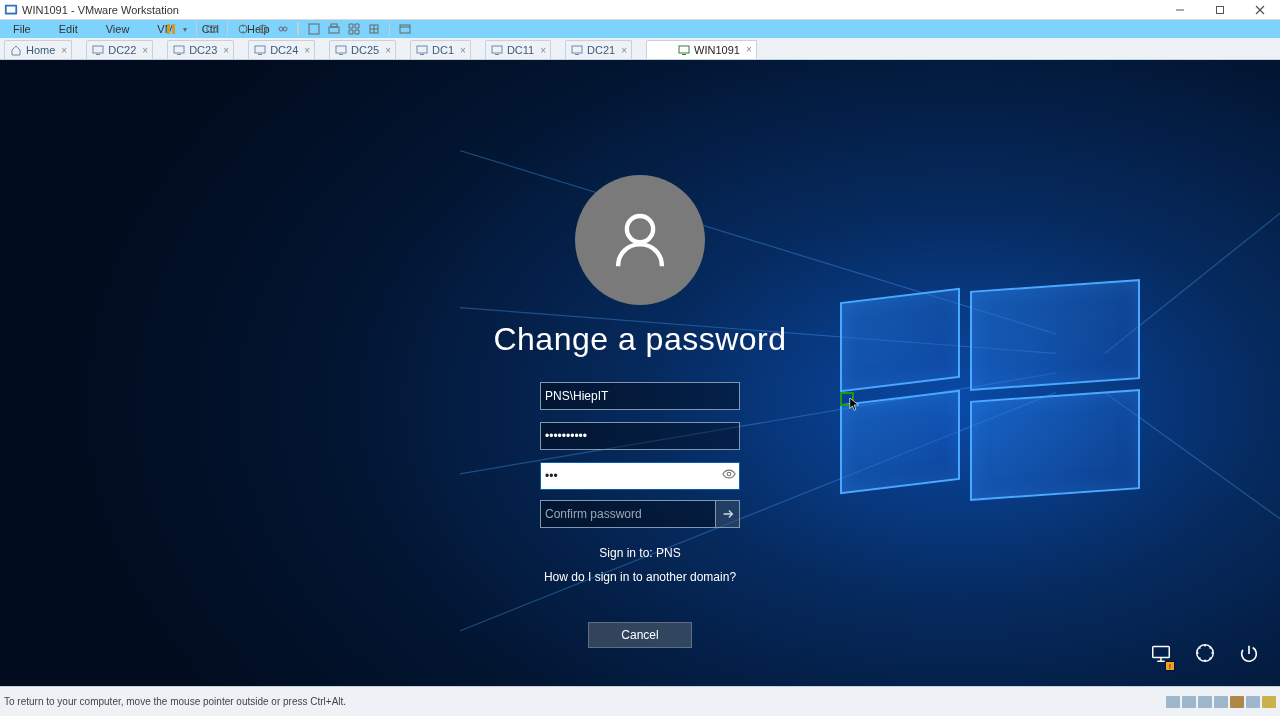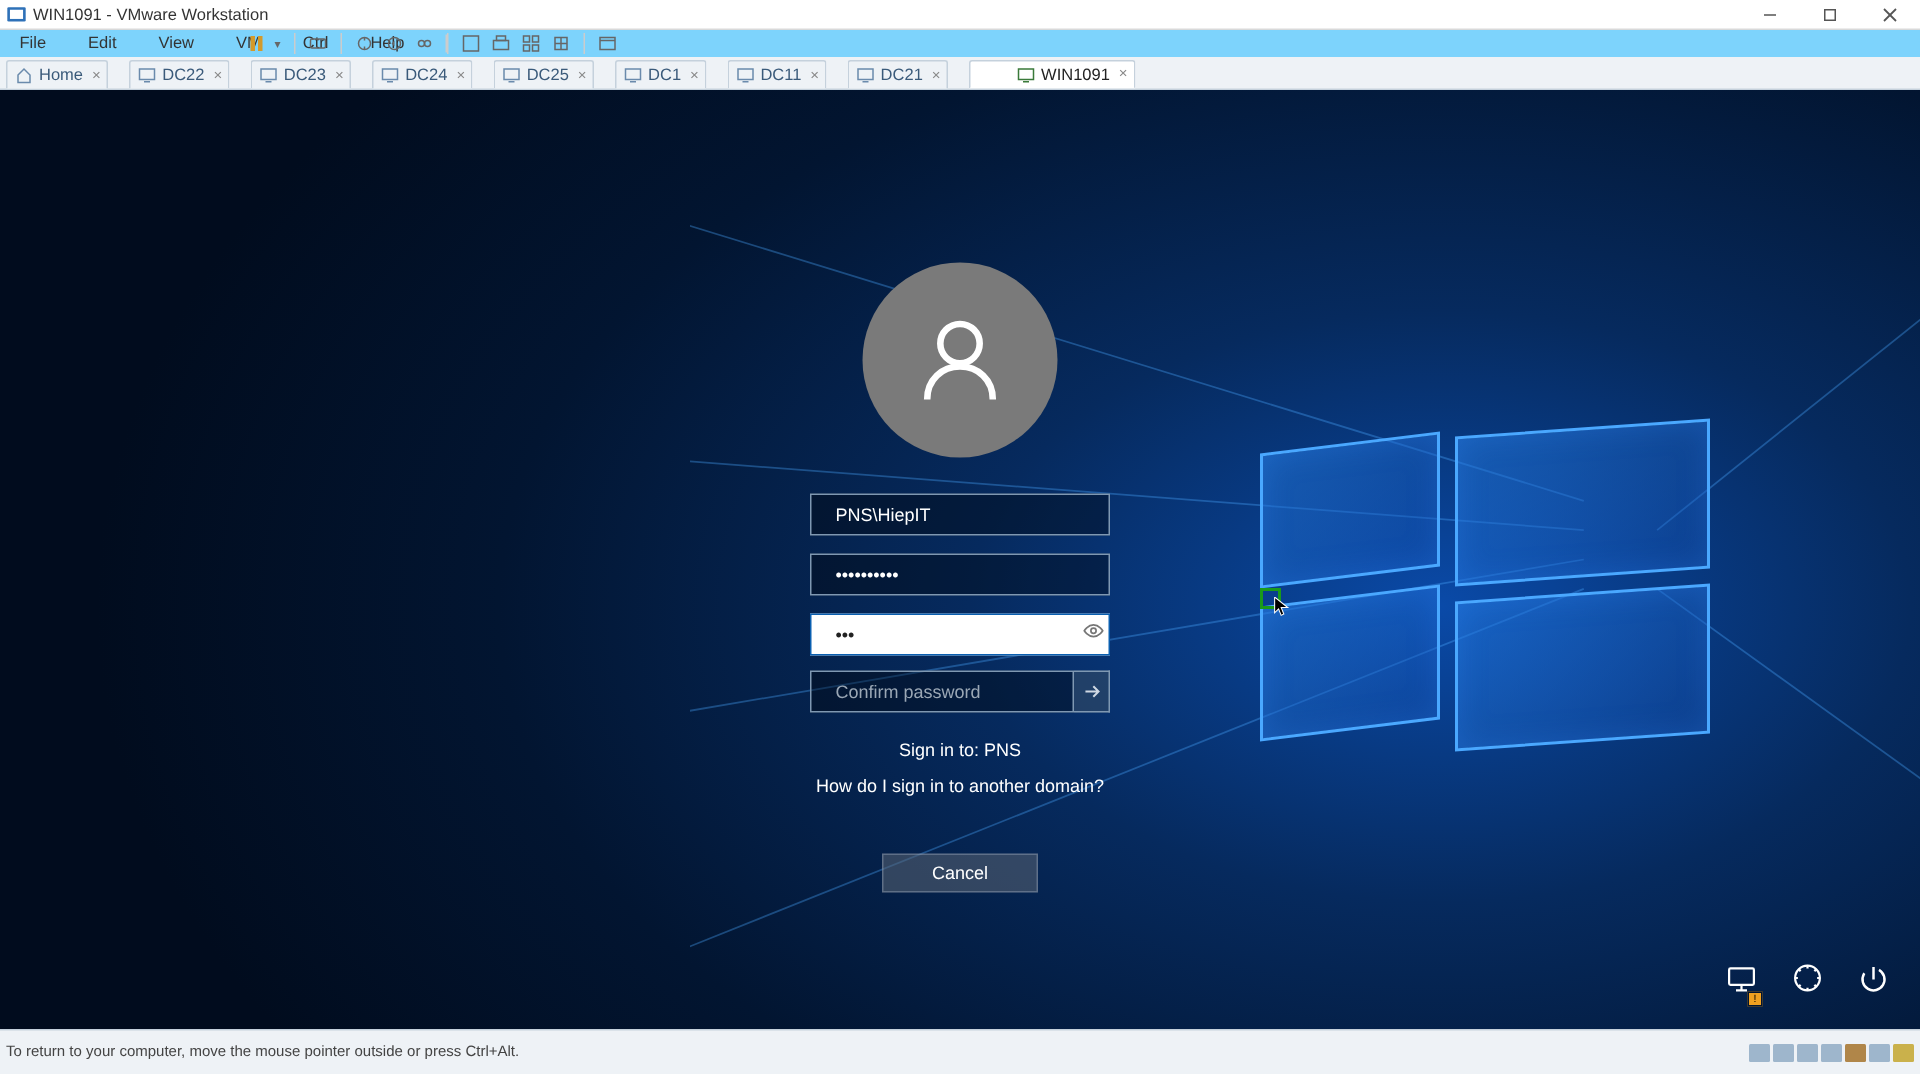--- a/index.html
+++ b/index.html
@@ -40,21 +40,21 @@
 .rays { position:absolute; right:0; top:0; width:820px; height:100%; pointer-events:none; opacity:0.35; }
 .rays line { stroke:#4aa8ff; stroke-width:1.2; }
 
 .login-column { position: absolute; left: 50%; top: 115px; transform: translateX(-50%); width: 320px; display: flex; flex-direction: column; align-items: center; color: #fff; }
 .avatar { width: 130px; height: 130px; border-radius: 50%; background: #7a7a7a; display: flex; align-items: center; justify-content: center; }
 .avatar svg { width: 70px; height: 70px; stroke: #fff; fill: none; stroke-width: 4; }
 .heading { font-size: 32px; font-weight: 300; margin-top: 16px; letter-spacing: 0.5px; }
 
 .field-wrap { position: relative; width: 200px; margin-top: 12px; }
 .field-wrap.first { margin-top: 24px; }
-.field { width: 200px; height: 28px; border: 1px solid #7f98b2; background: rgba(0,0,0,0.35); color: #fff; font-size: 12px; padding: 0 16px; outline: none; }
+.field { width: 200px; height: 28px; border: 1px solid #7f98b2; background: rgba(0,0,0,0.35); color: #fff; font-size: 12px; padding: 0 4px; outline: none; }
 .field.active { background: #fff; color: #222; border: 1px solid #0a5fb0; }
 .field::placeholder { color: #9aa7b5; }
 .field.active::placeholder { color: #777; }
 .reveal { position: absolute; right: 4px; top: 50%; transform: translateY(-50%); color: #777; cursor: pointer; }
 .reveal svg { width: 14px; height: 14px; }
 
 .confirm-wrap { position: relative; width: 200px; margin-top: 10px; display: flex; }
 .confirm-wrap .field { width: 176px; }
 .submit-arrow { width: 24px; height: 28px; border: 1px solid #7f98b2; border-left: none; background: rgba(60,80,100,0.5); display: flex; align-items: center; justify-content: center; color: #cfd8e3; cursor: pointer; }
 .submit-arrow svg { width: 14px; height: 14px; }
@@ -293,20 +293,21 @@
       <div class="pane p4"></div>
   </div>
 
   <div class="login-column">
     <div class="avatar">
       <svg viewBox="0 0 64 64">
           <circle cx="32" cy="22" r="12"></circle>
           <path d="M12 56c0-12 9-20 20-20s20 8 20 20"></path>
         </svg>
     </div>
+    <div class="heading">Change a password</div>
 
     <div class="field-wrap first">
       <input class="field" type="text" value="PNS\HiepIT" style="">
     </div>
     <div class="field-wrap">
       <input class="field" type="password" value="••••••••••" style="">
     </div>
     <div class="field-wrap">
       <input class="field active" type="password" value="•••" style="">
       <span class="reveal">

